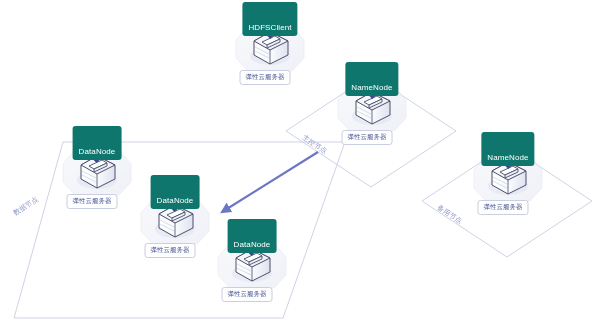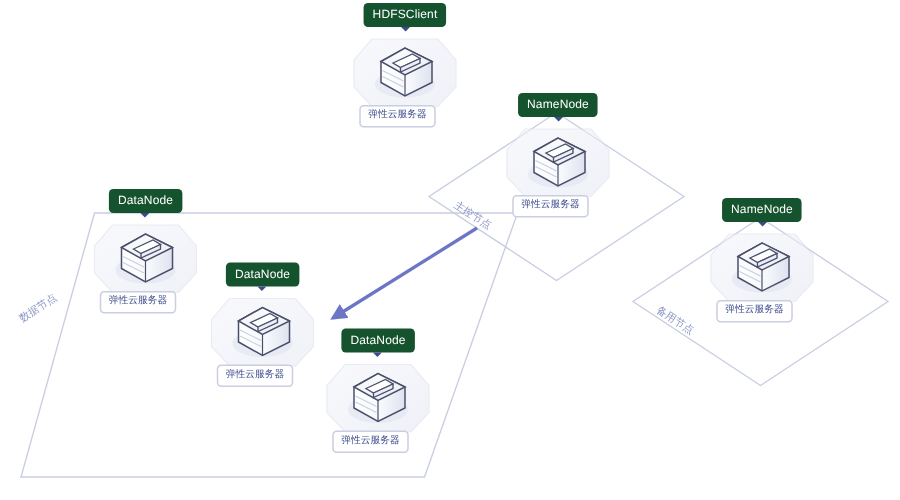--- a/index.html
+++ b/index.html
@@ -20,25 +20,25 @@
   #svg-layer {
     position: absolute;
     left: 0;
     top: 0;
     width: 600px;
     height: 333px;
   }
   
   .badge {
     position: absolute;
-    background: #14532d;
+    background: #0f766e;
     color: #ffffff;
     font-size: 8px;
     line-height: 1;
-    padding: 4px 6px 4px 6px;
+    padding: 22px 6px 4px 6px;
     border-radius: 3px;
     white-space: nowrap;
     letter-spacing: 0.1px;
     transform: translateX(-50%);
     z-index: 40;
   }
   .badge::after {
     content: "";
     position: absolute;
     left: 50%;

